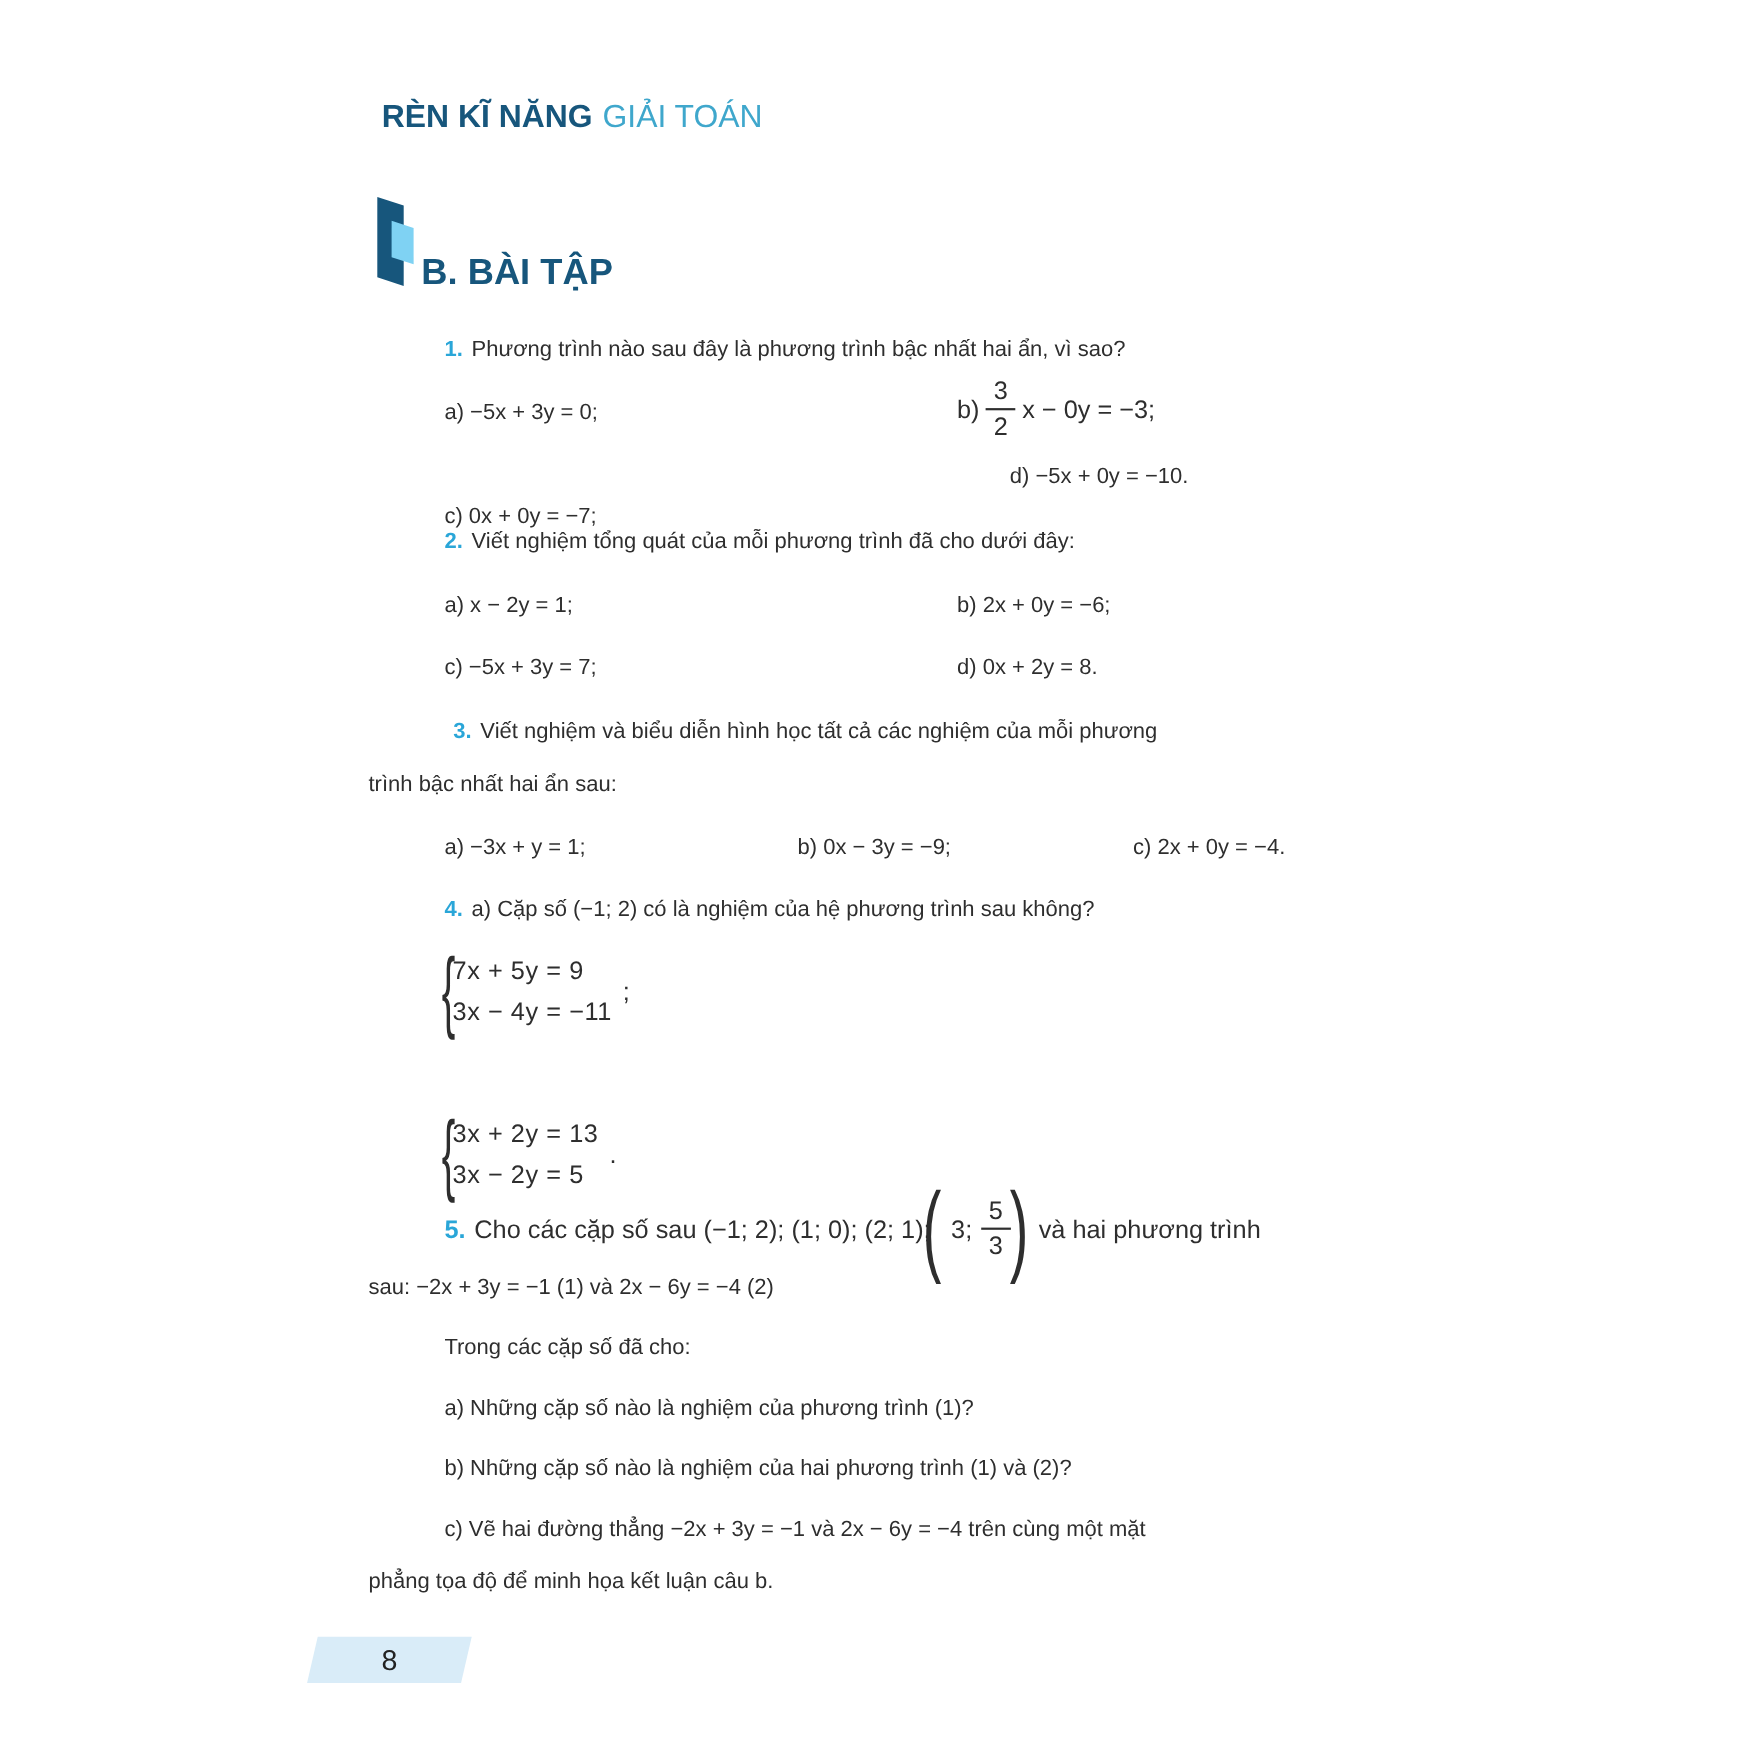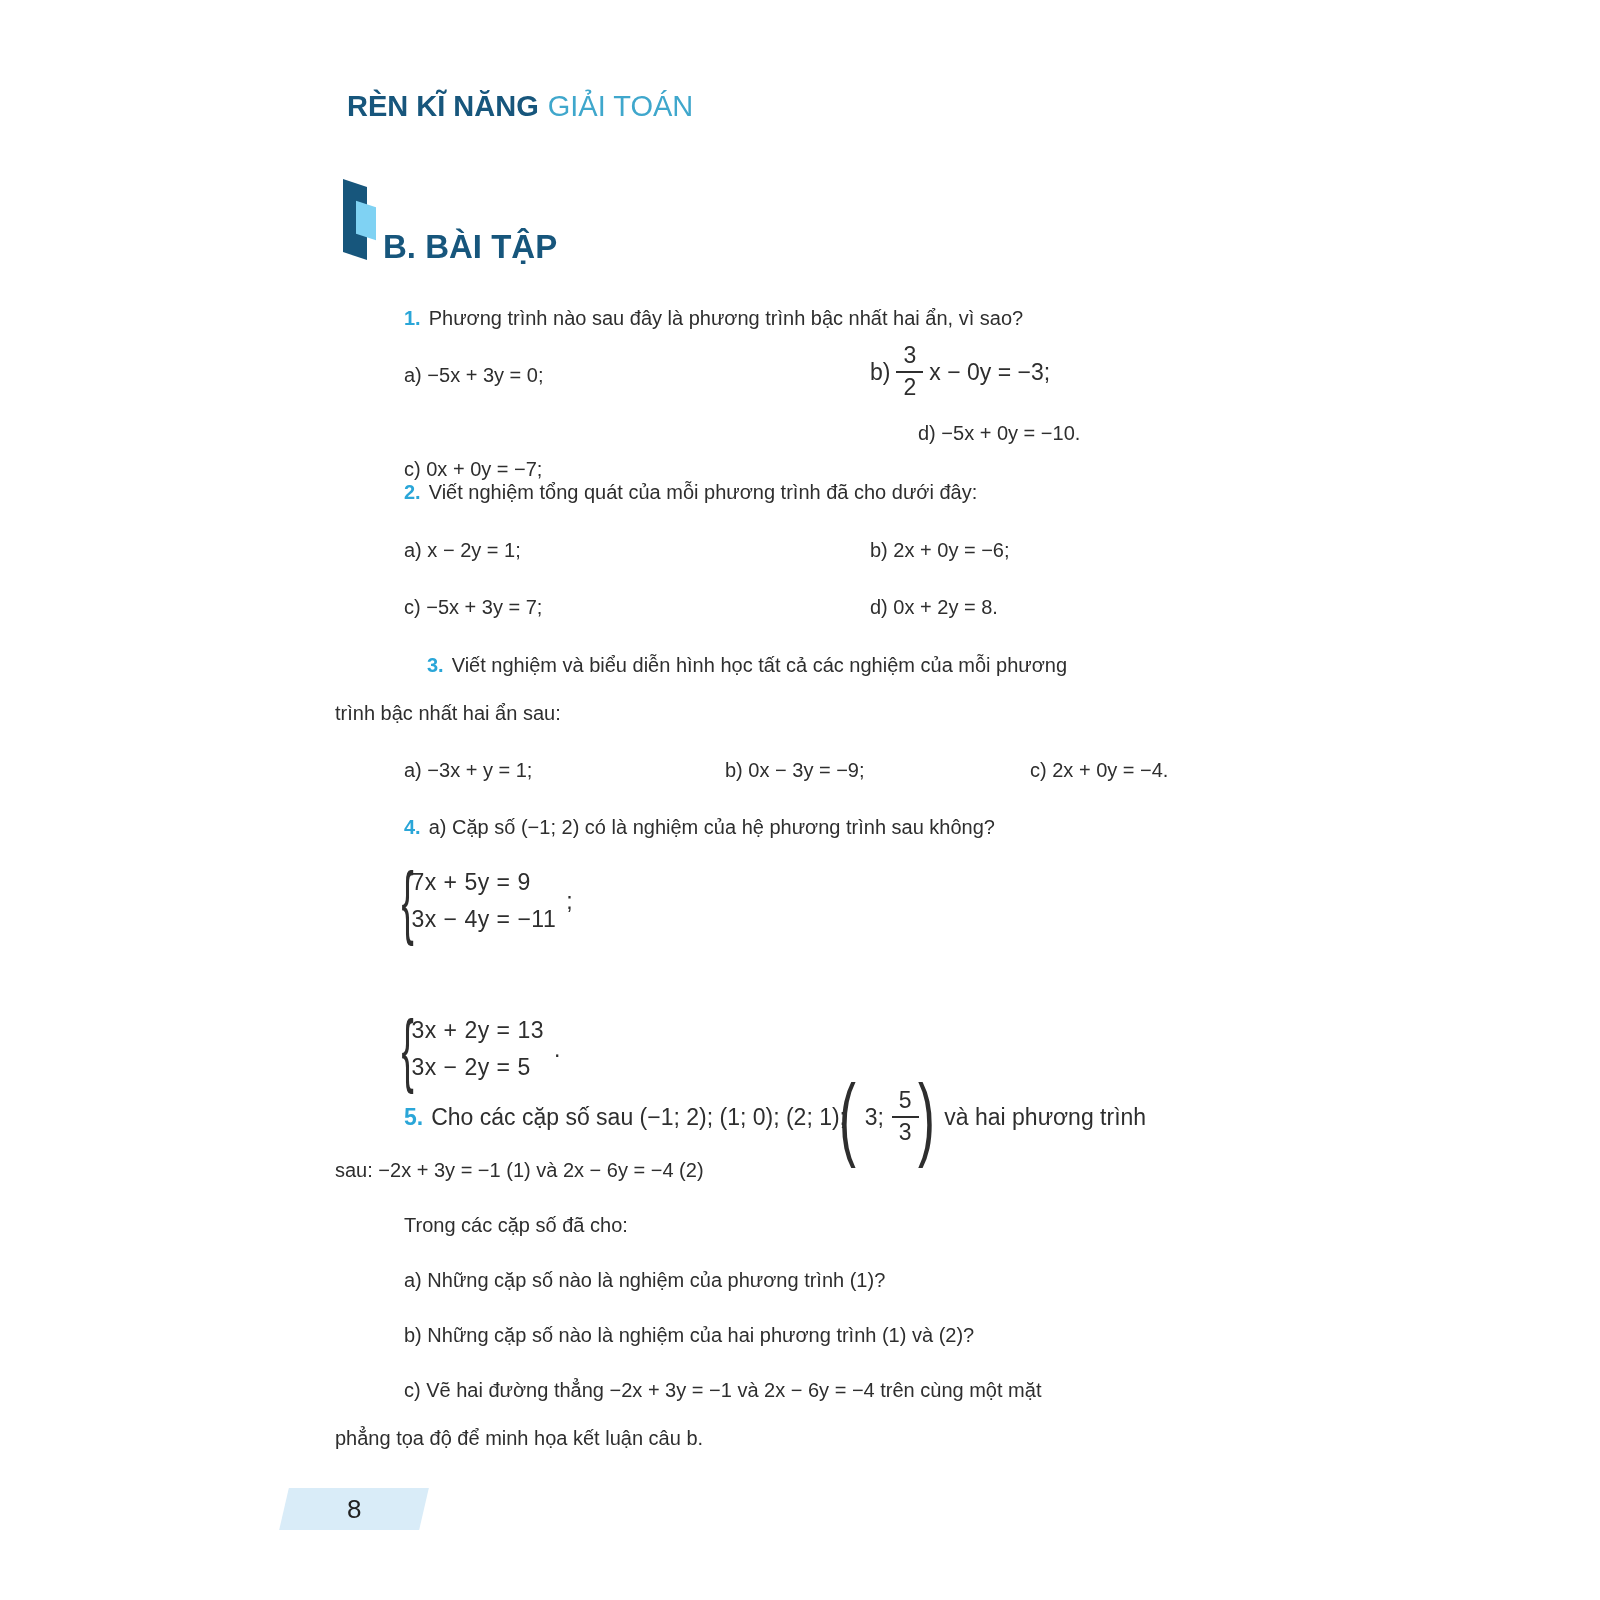--- a/index.html
+++ b/index.html
@@ -60,21 +60,21 @@
   <div class="line" style="left:918px;top:418px;">d) −5x + 0y = −10.</div>
 
   <div class="line" style="left:404px;top:477px;">
     <span class="qnum">2.</span><span>Viết nghiệm tổng quát của mỗi phương trình đã cho dưới đây:</span>
   </div>
   <div class="line" style="left:404px;top:535px;">a) x − 2y = 1;</div>
   <div class="line" style="left:870px;top:535px;">b) 2x + 0y = −6;</div>
   <div class="line" style="left:404px;top:592px;">c) −5x + 3y = 7;</div>
   <div class="line" style="left:870px;top:592px;">d) 0x + 2y = 8.</div>
 
-  <div class="line" style="left:427px;top:650px;">
+  <div class="line" style="left:412px;top:650px;">
     <span class="qnum">3.</span><span>Viết nghiệm và biểu diễn hình học tất cả các nghiệm của mỗi phương</span>
   </div>
   <div class="line" style="left:335px;top:698px;">trình bậc nhất hai ẩn sau:</div>
   <div class="line" style="left:404px;top:755px;">a) −3x + y = 1;</div>
   <div class="line" style="left:725px;top:755px;">b) 0x − 3y = −9;</div>
   <div class="line" style="left:1030px;top:755px;">c) 2x + 0y = −4.</div>
 
   <div class="line" style="left:404px;top:812px;">
     <span class="qnum">4.</span><span>a) Cặp số (−1; 2) có là nghiệm của hệ phương trình sau không?</span>
   </div>

